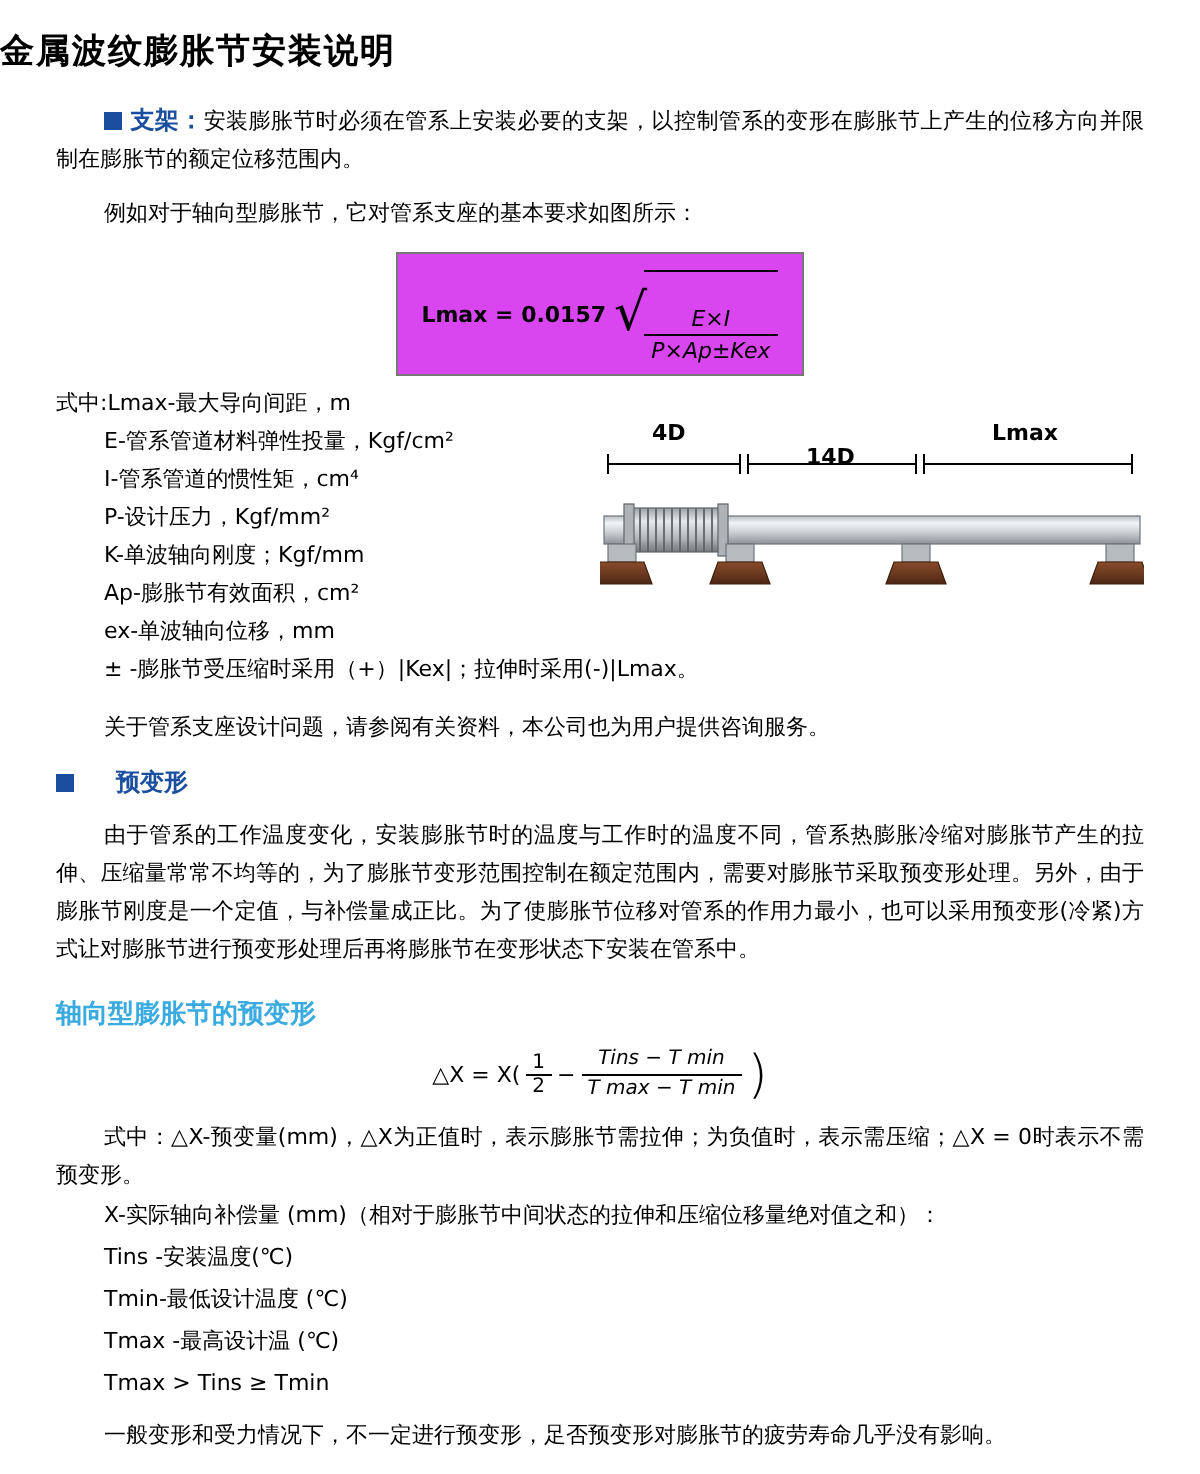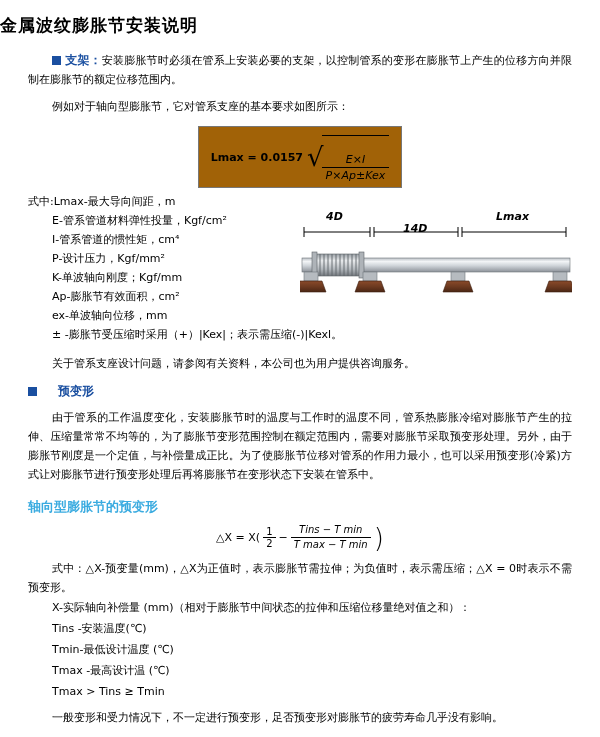--- a/index.html
+++ b/index.html
@@ -88,21 +88,21 @@
   }
   .formula-box {
     margin: 10px auto 4px auto;
     text-align: center;
   }
   .formula-inner {
     display: inline-block;
     border: 1px solid #777;
     padding: 5px 12px 5px 12px;
     font-size: 11px;
-    background: #a16207;
+    background: #d946ef;
   }
   .lmaxline {
     display: flex;
     align-items: center;
     gap: 4px;
     font-size: 11px;
     font-weight: bold;
   }
   .radical {
     display: inline-flex;
@@ -149,21 +149,20 @@
   }
   .legend-wrap {
     position: relative;
   }
   .fig {
     position: absolute;
     right: 0px;
     top: 0px;
     width: 272px;
     height: 112px;
-    font-style: italic;
   }
   .fig-labels {
     position: absolute;
     top: 0;
     left: 0;
     width: 272px;
     font-size: 11px;
     font-weight: bold;
   }
   .eqbox {
@@ -263,21 +262,21 @@
 
     <div class="legend-wrap">
       <ul class="legend-list">
         <li class="first">式中:Lmax-最大导向间距，m</li>
         <li>E-管系管道材料弹性投量，Kgf/cm²</li>
         <li>I-管系管道的惯性矩，cm⁴</li>
         <li>P-设计压力，Kgf/mm²</li>
         <li>K-单波轴向刚度；Kgf/mm</li>
         <li>Ap-膨胀节有效面积，cm²</li>
         <li>ex-单波轴向位移，mm</li>
-        <li>± -膨胀节受压缩时采用（+）|Kex|；表示需压缩(-)|Kexl。</li>
+        <li>± -膨胀节受压缩时采用（+）|Kex|；拉伸时采用(-)|Lmax。</li>
       </ul>
 
       <div class="fig" style="top:18px;">
         <svg width="272" height="112" viewBox="0 0 272 112">
           <defs>
             <linearGradient id="pipeGrad" x1="0" y1="0" x2="0" y2="1">
               <stop offset="0%" stop-color="#b9bec4"></stop>
               <stop offset="25%" stop-color="#f2f4f6"></stop>
               <stop offset="55%" stop-color="#cfd4d9"></stop>
               <stop offset="100%" stop-color="#8d9299"></stop>

